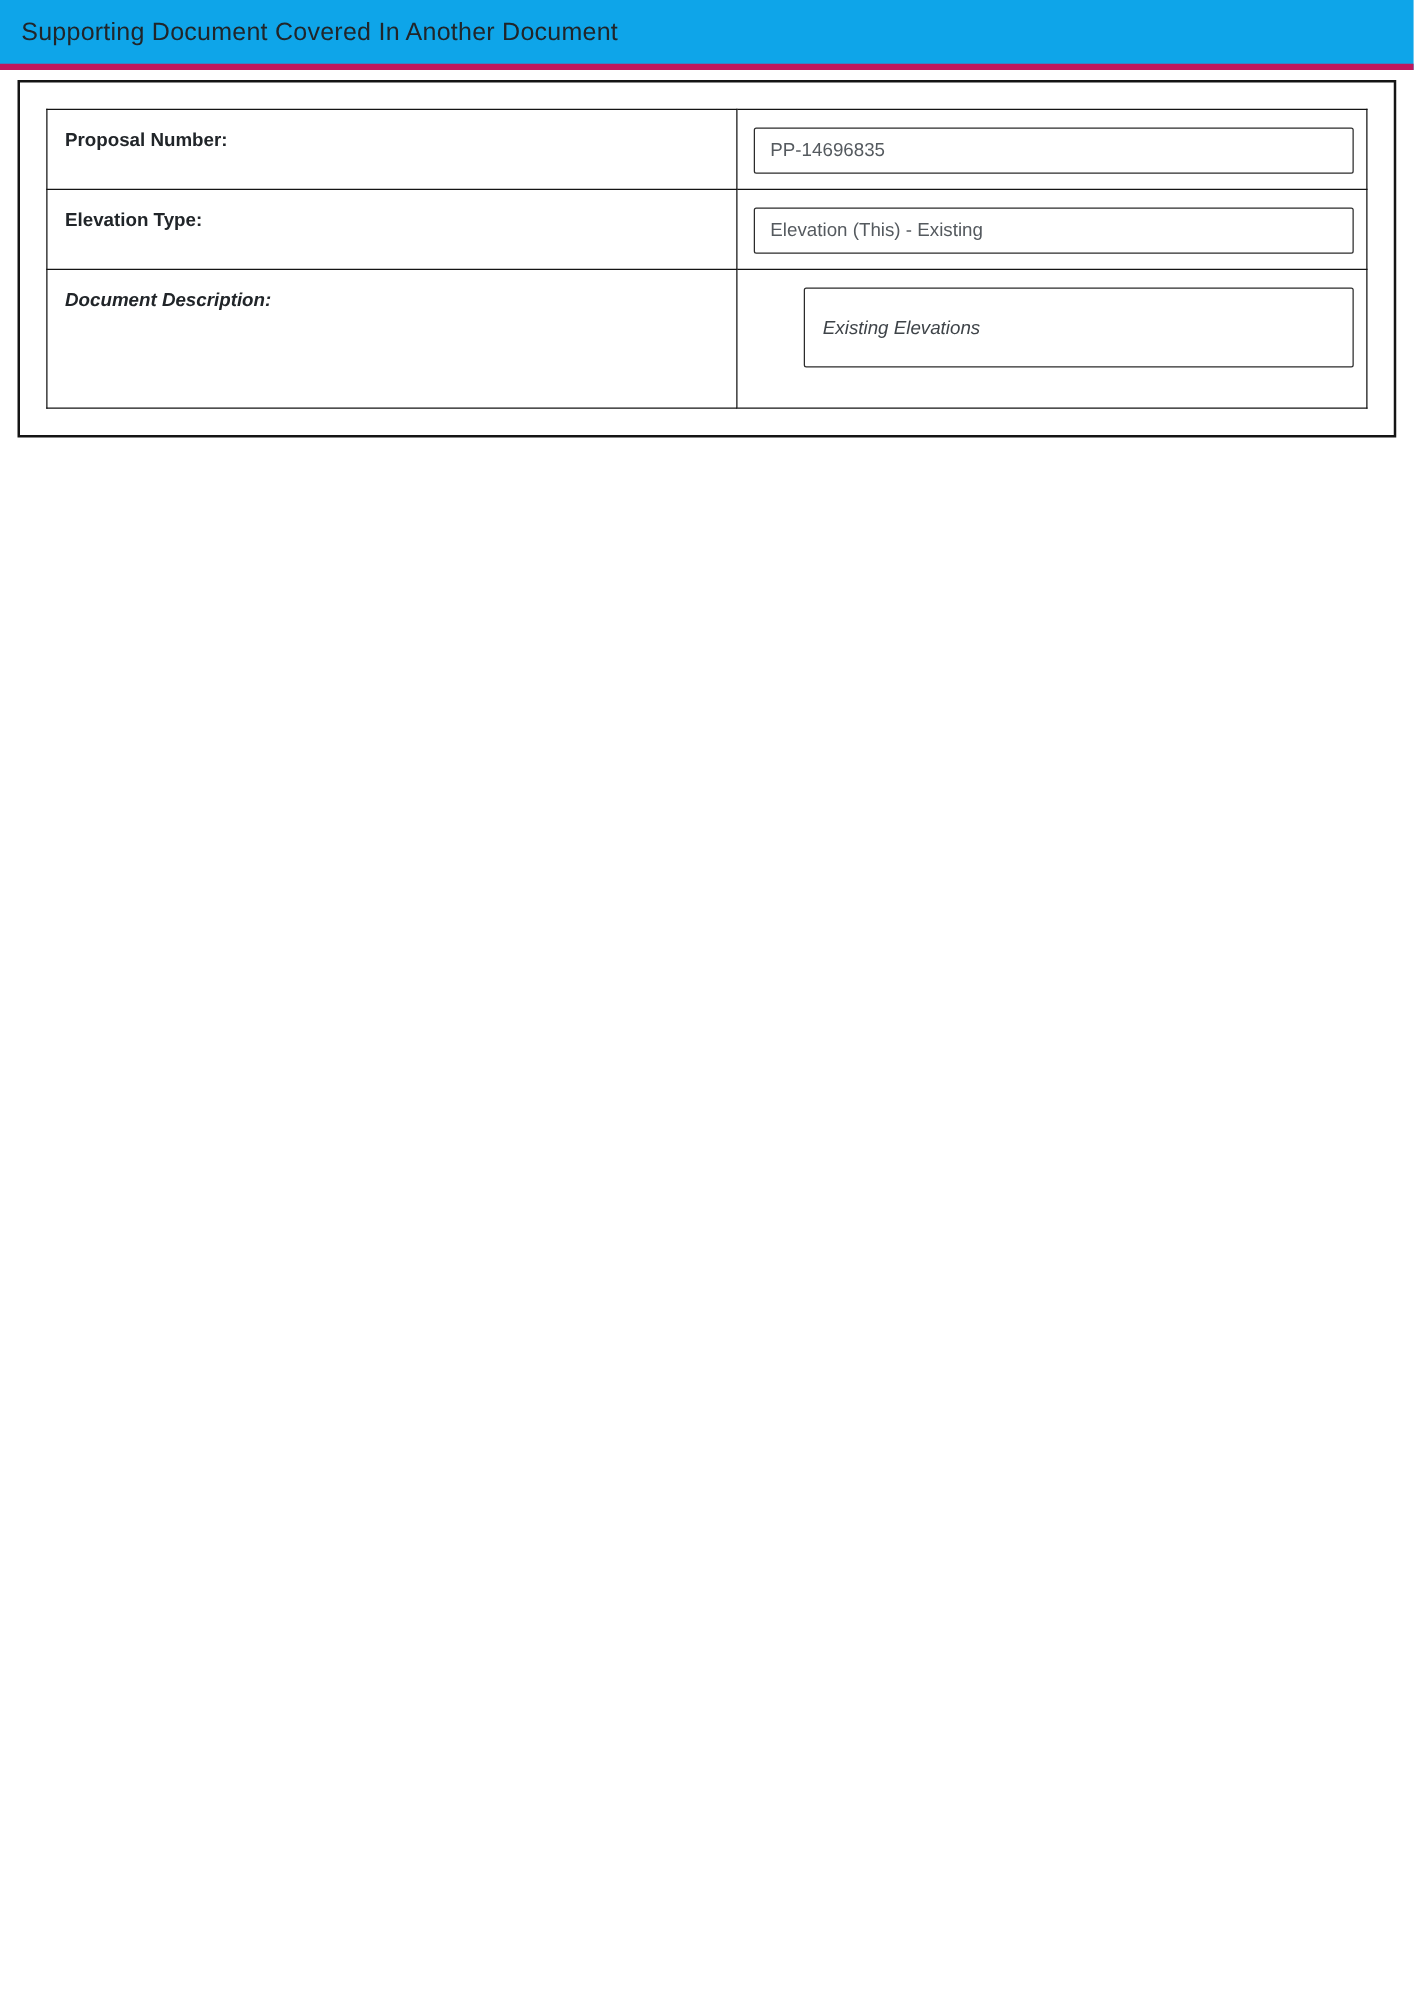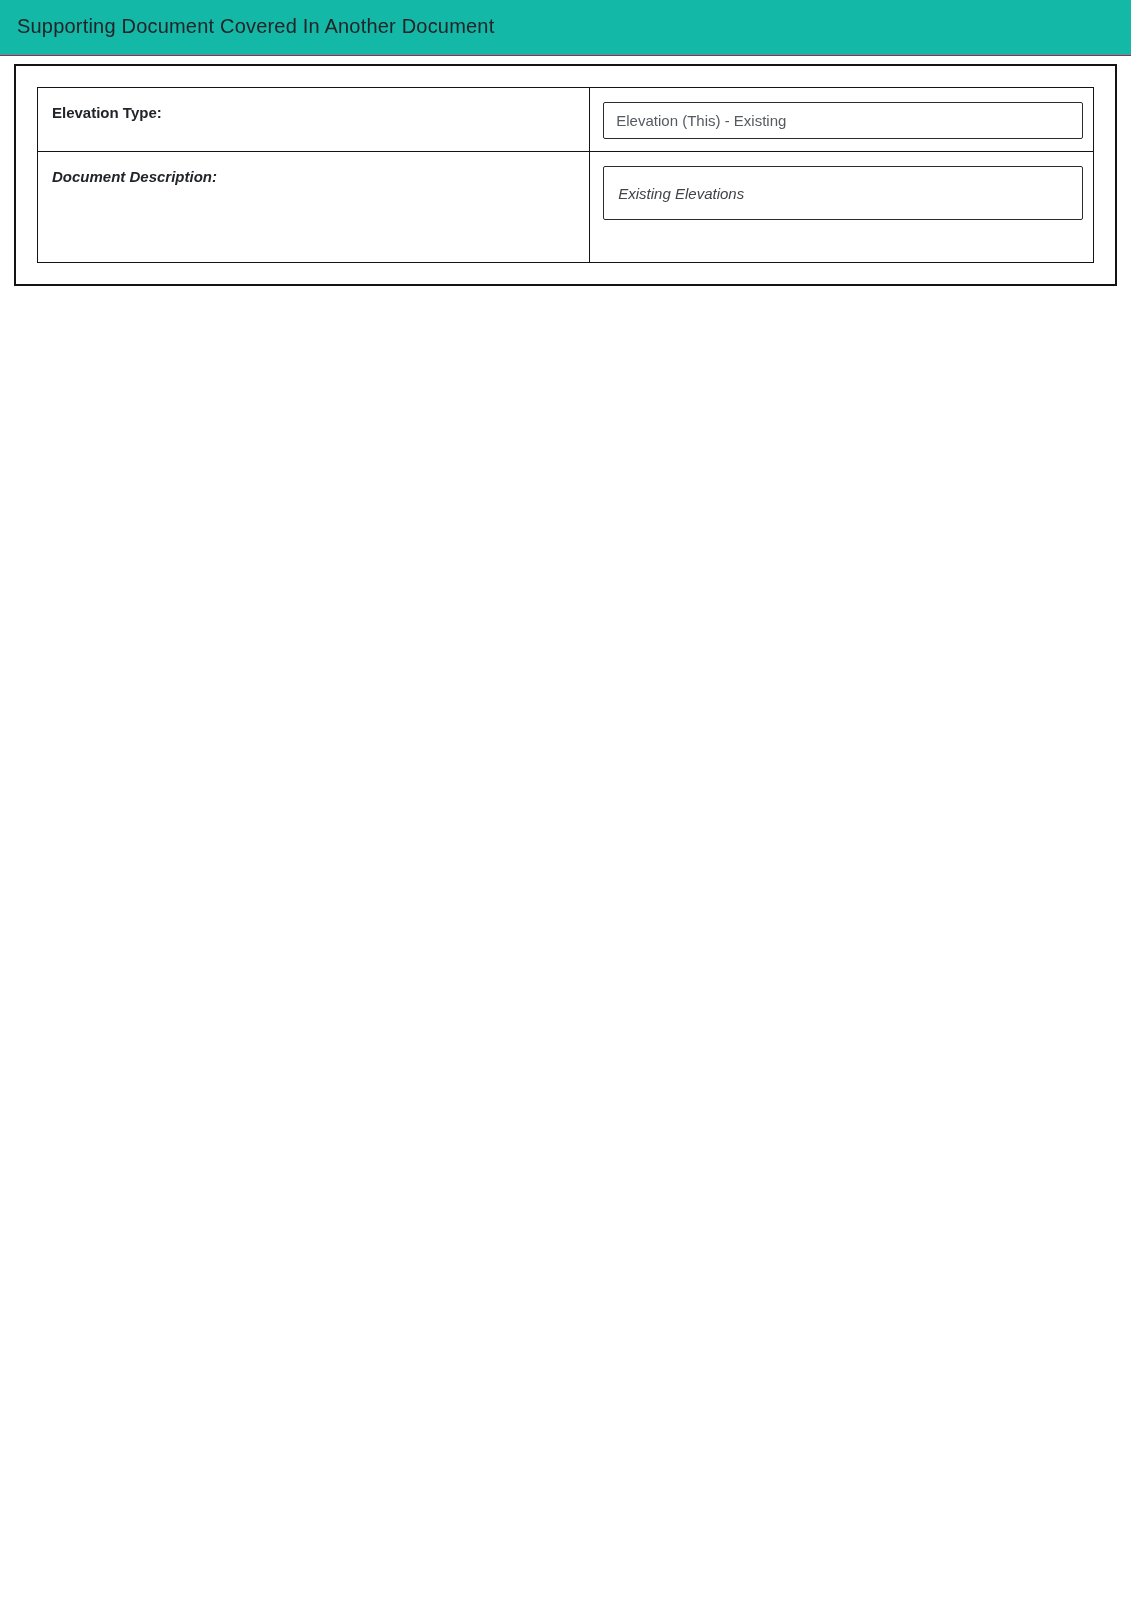--- a/index.html
+++ b/index.html
@@ -10,22 +10,22 @@
     font-family: "Liberation Sans", sans-serif;
   }
   body {
     width: 1131px;
     height: 1600px;
     position: relative;
   }
 
   
   .page-header {
-    background: #14b8a6;
-    border-bottom: 1px solid #be185d;
+    background: #0ea5e9;
+    border-bottom: 5px solid #be185d;
     padding: 15px 31px 14px 17px;
     height: 56px;
   }
   .page-title {
     font-size: 20px;
     color: #212529;
     font-weight: 400;
     letter-spacing: 0.2px;
   }
 
@@ -78,36 +78,45 @@
     height: 37px;
     display: flex;
     align-items: center;
     padding: 0 12px;
     font-size: 15px;
     color: #555a5f;
     overflow: hidden;
     white-space: nowrap;
   }
   .value-box.tall {
-    height: 54px;
+    height: 64px;
     padding: 0 14px;
     color: #3f4449;
+    margin-left: 40px;
   }
 </style>
 </head>
 <body>
 
 <div class="page-header">
   <div class="page-title">Supporting Document Covered In Another Document</div>
 </div>
 
 <div class="outer-panel">
   <table class="form-table">
     <tbody>
 
+      <tr class="row-normal">
+        <td class="label-cell">
+          <span class="field-label">Proposal Number:</span>
+        </td>
+        <td class="value-cell">
+          <div class="value-box">PP-14696835</div>
+        </td>
+      </tr>
 
 
       <tr class="row-normal">
         <td class="label-cell">
           <span class="field-label">Elevation Type:</span>
         </td>
         <td class="value-cell">
           <div class="value-box">Elevation (This) - Existing</div>
         </td>
       </tr>

